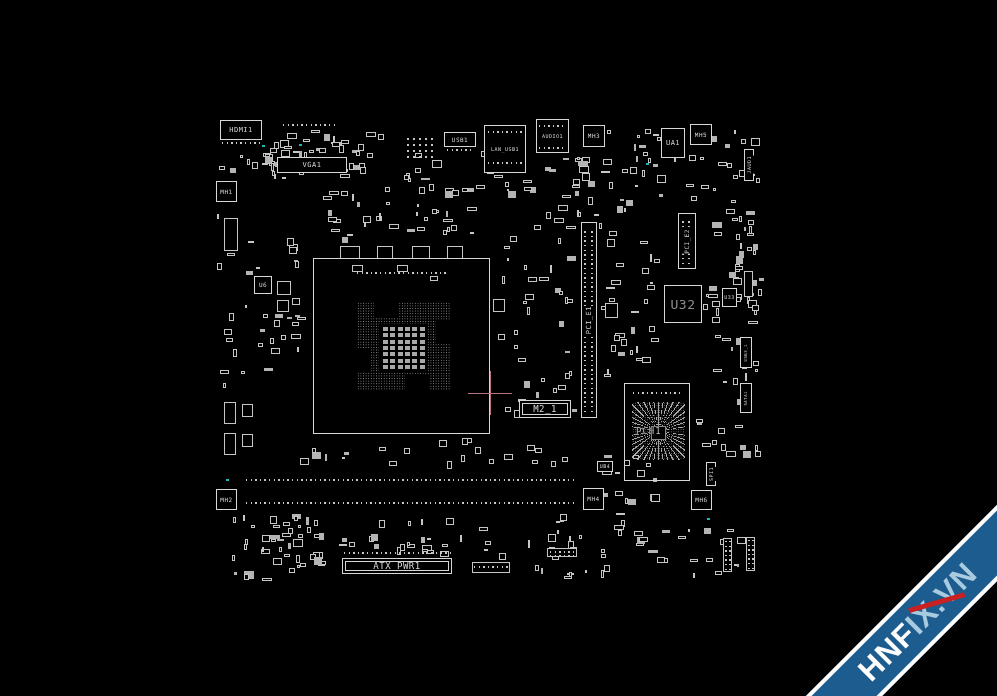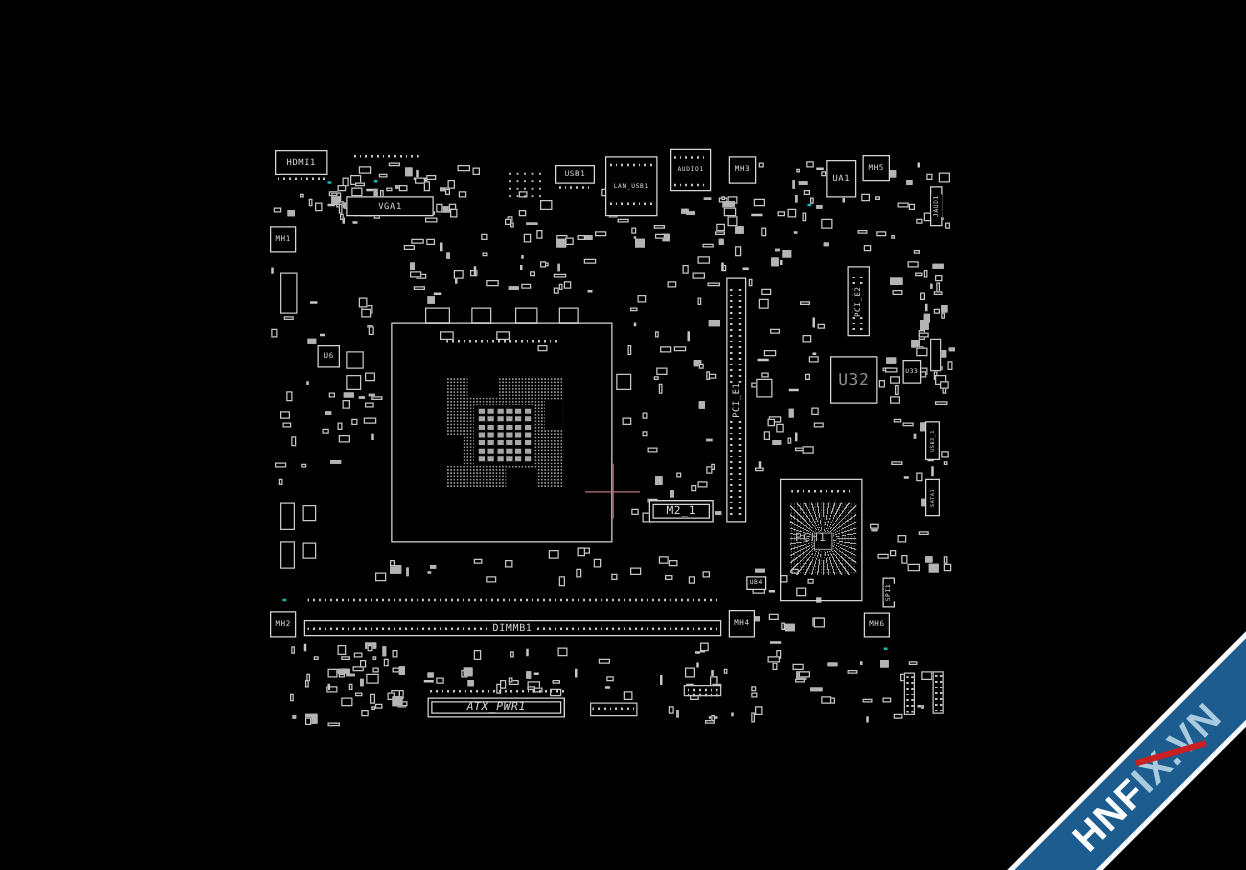--- a/index.html
+++ b/index.html
@@ -631,24 +631,21 @@
     </div>
     <div class="comp" style="left: 581px; top: 222px; width: 16px; height: 196px;">
       <span class="lbl vtxt" style="font-size: 7px;">PCI_E1</span>
     </div>
     <div class="comp" style="left: 678px; top: 213px; width: 18px; height: 56px;">
       <span class="lbl vtxt" style="font-size: 6px;">PCI_E2</span>
     </div>
     <div class="comp dbl" style="left: 519px; top: 400px; width: 52px; height: 18px;">
       <span class="lbl nobg" style="font-size: 9px;">M2_1</span>
     </div>
-    <div class="comp" style="left: 243px; top: 496px; width: 334px; height: 13px;">
-      <span class="lbl" style="font-size: 8px;">DIMMB1</span>
-    </div>
-    <div class="comp dbl" style="left: 342px; top: 558px; width: 110px; height: 16px; font-style: italic;">
+    <div class="comp dbl" style="left: 342px; top: 558px; width: 110px; height: 16px;">
       <span class="lbl nobg" style="font-size: 9px;">ATX_PWR1</span>
     </div>
     <div class="comp" style="left: 744px; top: 149px; width: 10px; height: 32px;">
       <span class="lbl vtxt" style="font-size: 5px;">JAUD1</span>
     </div>
     <div class="comp" style="left: 706px; top: 462px; width: 10px; height: 24px;">
       <span class="lbl vtxt" style="font-size: 5px;">SPI1</span>
     </div>
     <div class="comp" style="left: 740px; top: 337px; width: 12px; height: 31px;">
       <span class="lbl vtxt" style="font-size: 4px;">USB3_1</span>

